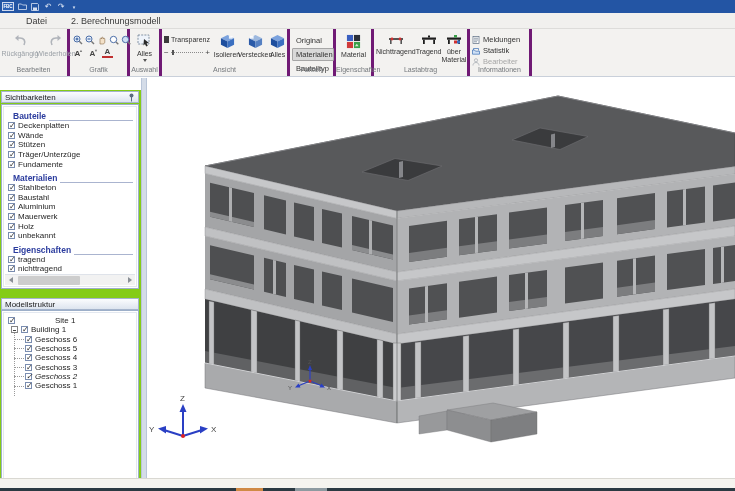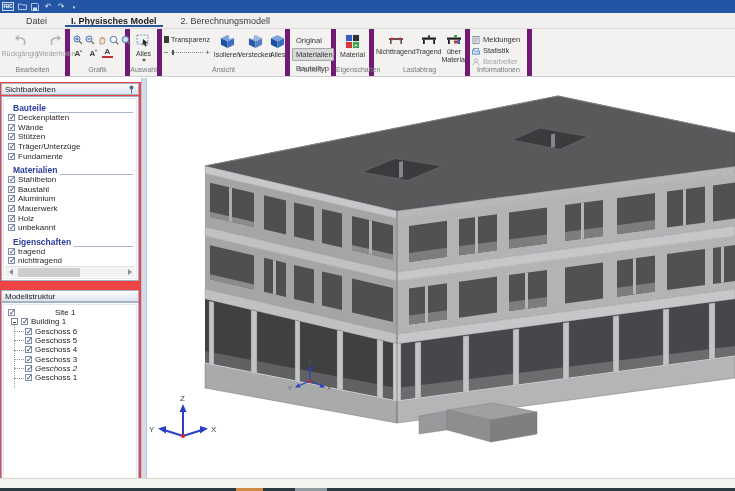--- a/index.html
+++ b/index.html
@@ -17,21 +17,21 @@
   .title-text span { margin:0 3px; }
 
   
   .tabs { position:absolute; left:0; top:13px; width:735px; height:16px; background:#f1f0ee; border-bottom:1px solid #dddcda; display:flex; align-items:stretch; padding-left:14px; }
   .tab { font-size:9px; color:#3b3b3b; display:flex; align-items:center; padding:0 12px; position:relative; }
   .tab.active { font-weight:bold; color:#1c1c1c; }
   .tab.active::after { content:""; position:absolute; left:6px; right:6px; bottom:1px; height:2px; background:#2b579a; }
 
   
   .ribbon { position:absolute; left:0; top:29px; width:735px; height:48px; background:#f3f2f0; border-bottom:1px solid #c9d0da; display:flex; }
-  .rgroup { position:relative; height:100%; border-right:5px solid #701a75; padding:2px 2px 10px 2px; display:flex; align-items:flex-start; }
+  .rgroup { position:relative; height:100%; border-right:3px solid #701a75; padding:2px 2px 10px 2px; display:flex; align-items:flex-start; }
   .rgroup-label { position:absolute; left:0; right:0; bottom:0; height:10px; text-align:center; font-size:7px; color:#74787c; }
   .bigbtn { width:36px; display:flex; flex-direction:column; align-items:center; padding-top:3px; cursor:default; }
   .bigbtn .blabel { font-size:7px; color:#333; text-align:center; line-height:8px; margin-top:2px; }
   .bigbtn .blabel.dis { color:#9aa0a6; }
   .smallrow { display:flex; align-items:center; gap:1px; }
   .sicon { width:11px; height:11px; display:flex; align-items:center; justify-content:center; }
   .a-ico { font-size:8px; font-weight:bold; color:#444; position:relative; width:11px; text-align:center; }
   .a-ico .arr { position:absolute; font-size:4px; top:-1px; right:0; color:#777; }
   .a-red { border-bottom:2px solid #c03030; line-height:8px; }
   .caret { width:0; height:0; border-left:2.5px solid transparent; border-right:2.5px solid transparent; border-top:3px solid #555; margin-top:1px; }
@@ -45,21 +45,21 @@
   .subdiv { width:1px; background:#dcdbd9; margin:2px 2px 10px 2px; align-self:stretch; }
   .stackbtns { display:flex; flex-direction:column; gap:1px; padding-top:3px; width:42px; }
   .stackbtn { font-size:7.5px; color:#333; padding:1px 3px; border:1px solid transparent; border-radius:1px; }
   .stackbtn.sel { background:#d9d9d9; border-color:#a6a6a6; }
   .inforows { display:flex; flex-direction:column; gap:2px; padding-top:4px; width:58px; }
   .inforow { display:flex; align-items:center; gap:3px; font-size:7.5px; color:#333; }
   .inforow.dis { color:#a6a6a6; }
 
   
   .content { position:absolute; left:0; top:78px; width:735px; height:400px; }
-  .sidebar { position:absolute; left:0; top:4px; width:141px; height:400px; background:#ef4444; }
+  .sidebar { position:absolute; left:0; top:12px; width:141px; height:400px; background:#84cc16; }
   .phdr { position:absolute; left:1px; width:138px; height:12px; background:linear-gradient(#fbfcfe,#dde4ef); border:1px solid #a5b4cc; font-size:8px; color:#222; display:flex; align-items:center; padding:0 3px; justify-content:space-between; }
   .pbox { position:absolute; left:1px; width:138px; background:#fff; border:1px solid #9dafc9; }
   .pbox-inner { position:absolute; inset:1px; border:1px solid #e3e8f0; overflow:hidden; }
   .sec-h { display:flex; align-items:flex-end; gap:3px; height:12px; padding-left:9px; margin-top:2px; }
   .sec-h .t { color:#2b3c9e; font-weight:bold; font-size:8.5px; white-space:nowrap; }
   .sec-h .rule { flex:1; height:1px; background:#aab4cf; margin-right:3px; }
   .cb-row { display:flex; align-items:center; gap:3px; height:9.6px; padding-left:4px; }
   .cb { width:7px; height:7px; border:1px solid #7a8db0; background:#fff; position:relative; flex:0 0 auto; }
   .cb.checked::after { content:"✓"; position:absolute; left:0px; top:-2px; font-size:8px; color:#2a2a2a; }
   .cb-label { font-size:8px; color:#1e1e1e; white-space:nowrap; }
@@ -106,21 +106,20 @@
           </svg>
       </div>
       <div class="qbtn">↶</div>
       <div class="qbtn">↷</div>
       <div class="qbtn" style="font-size:5px;">▾</div>
     </div>
   </div>
 
   <div class="tabs">
     <div class="tab">Datei</div>
-    <div class="tab active">I. Physisches Model</div>
     <div class="tab">2. Berechnungsmodell</div>
   </div>
 
   <div class="ribbon">
 
     <div class="rgroup" style="width:70px;">
       <div class="bigbtn">
         <svg width="16" height="14" viewBox="0 0 16 14">
             <path d="M12 11 c2-4 0-7 -4-7 h-4" fill="none" stroke="#b0b4ba" stroke-width="1.6"></path>
             <path d="M6.5 1 L3 4 l3.5 3 z" fill="#b0b4ba"></path>

